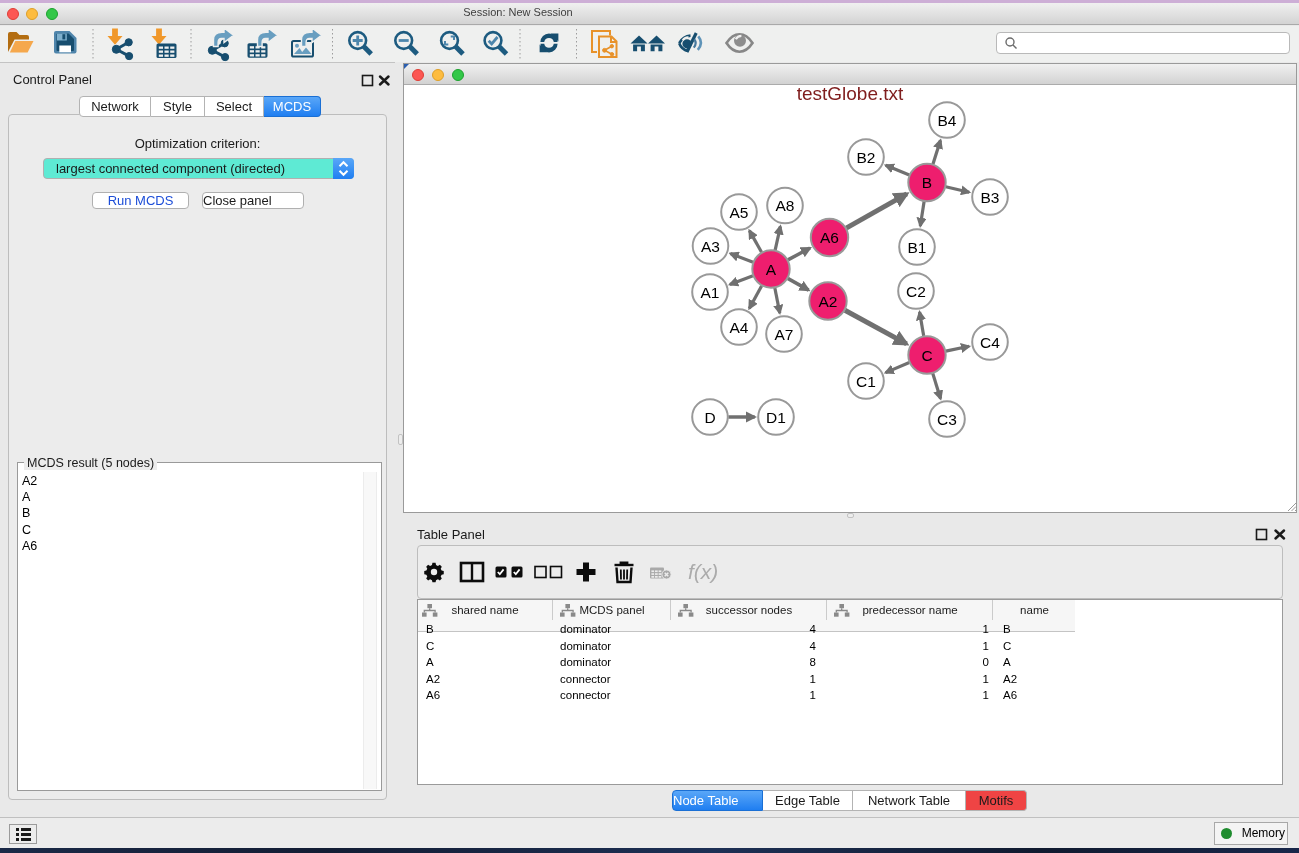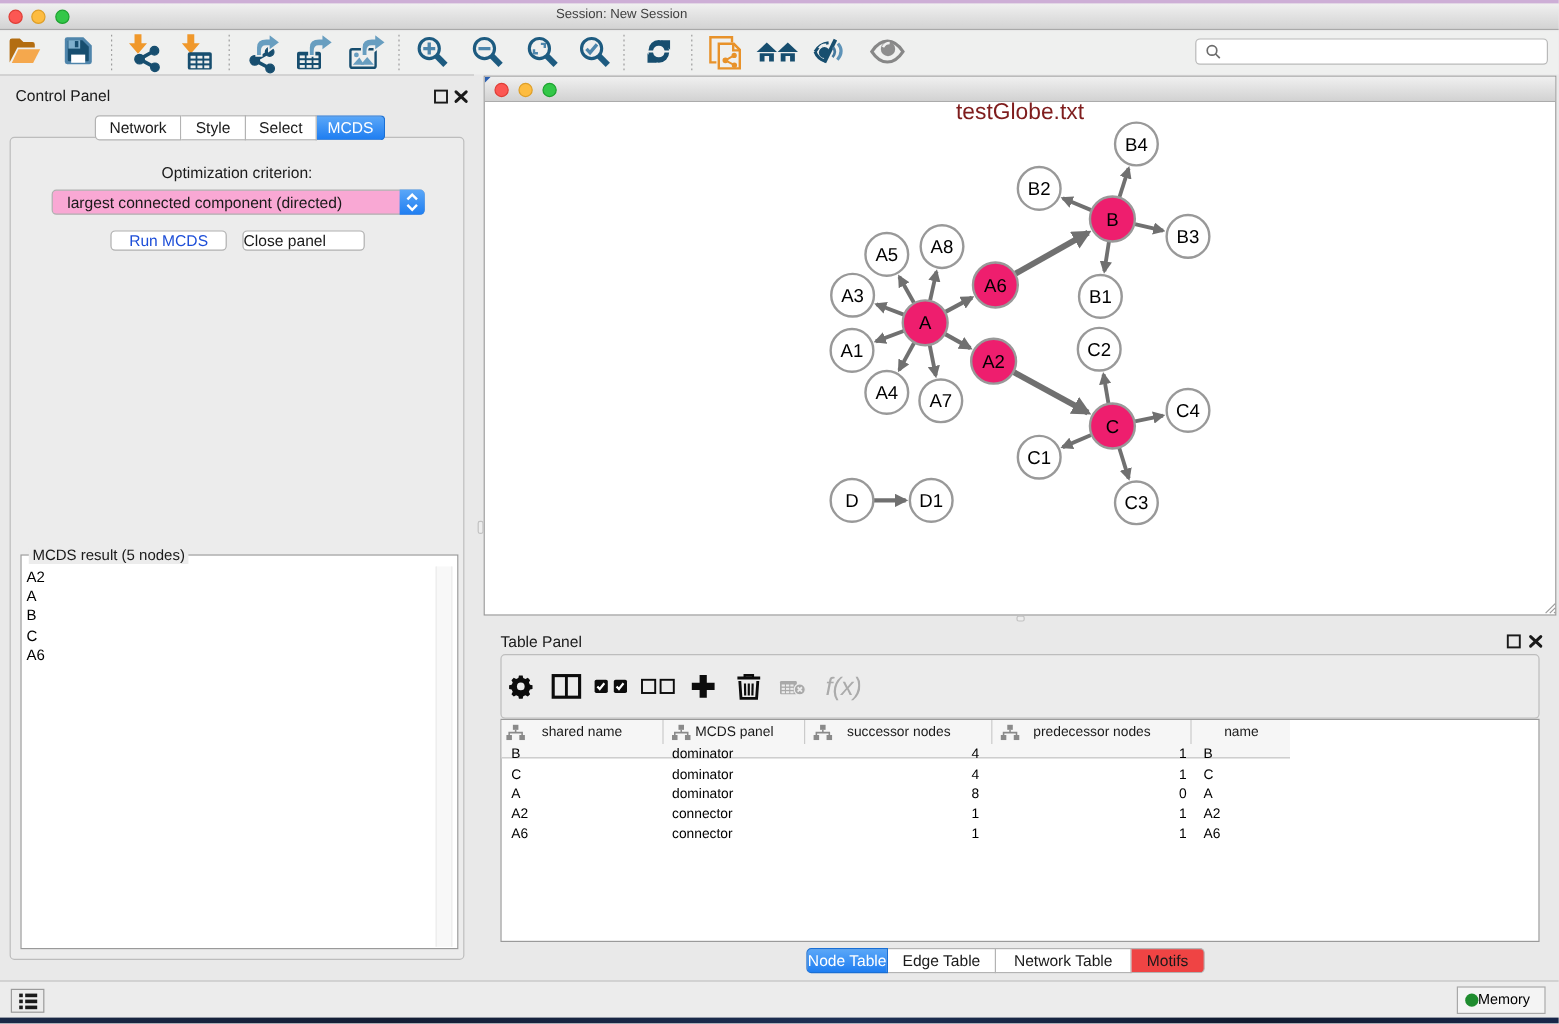--- a/index.html
+++ b/index.html
@@ -167,21 +167,21 @@
 <div class="a" style="left:8px;top:114px;width:379px;height:686px;background:#ececec;border:1px solid #bdbdbd;border-radius:4px"></div>
 
 <div class="a" style="left:79px;top:96px;height:21px;display:flex;font-size:13px">
  <div style="width:72px;background:#fff;border:1px solid #b3b3b3;border-radius:4px 0 0 4px;text-align:center;line-height:19px;color:#1a1a1a">Network</div>
  <div style="width:54px;background:#fff;border:1px solid #b3b3b3;border-left:none;text-align:center;line-height:19px;color:#1a1a1a">Style</div>
  <div style="width:59px;background:#fff;border:1px solid #b3b3b3;border-left:none;text-align:center;line-height:19px;color:#1a1a1a">Select</div>
  <div style="width:57px;background:linear-gradient(#5aa7f8,#1f7ef1);border:1px solid #1a6fd4;border-left:none;border-radius:0 4px 4px 0;text-align:center;line-height:19px;color:#fff">MCDS</div>
 </div>
 <div class="a" style="left:9px;top:136px;width:377px;text-align:center;font-size:13px;color:#1a1a1a">Optimization criterion:</div>
 
-<div class="a" style="left:43px;top:158px;width:311px;height:21px;background:#f9a8d4;border:1px solid #b0b0b0;border-radius:4px">
+<div class="a" style="left:43px;top:158px;width:311px;height:21px;background:#5eead4;border:1px solid #b0b0b0;border-radius:4px">
  <div style="position:absolute;left:12px;top:2px;font-size:13px;color:#1a1a1a">largest connected component (directed)</div>
  <div style="position:absolute;right:-1px;top:-1px;width:21px;height:21px;background:linear-gradient(#5aa7f8,#1f7ef1);border-radius:0 4px 4px 0">
   <svg width="21" height="21" viewBox="0 0 21 21">
         <path d="M6.5 8.2 L10.5 4.2 L14.5 8.2" fill="none" stroke="#fff" stroke-width="2"></path>
         <path d="M6.5 12.8 L10.5 16.8 L14.5 12.8" fill="none" stroke="#fff" stroke-width="2"></path>
       </svg>
  </div>
 </div>
 <div class="a" style="left:92px;top:192px;width:97px;height:17px;background:#fff;border:1px solid #b0b0b0;border-radius:4px;text-align:center;font-size:13px;line-height:15.5px;color:#1d4ed8">Run MCDS</div>
 <div class="a" style="left:202px;top:192px;width:102px;height:17px;background:#fff;border:1px solid #b0b0b0;border-radius:4px;text-align:left;font-size:13px;line-height:15.5px;color:#1a1a1a">Close panel</div>
@@ -349,21 +349,21 @@
     </g>
 
 <text x="271" y="34" font-family="Liberation Serif" font-style="italic" font-size="21" fill="#ababab">f(x)</text>
 </svg>
 
 <div class="a" style="left:417px;top:599px;width:866px;height:186px;background:#fff;border:1px solid #9a9a9a">
  <div style="position:absolute;left:0;top:0;width:657px;height:32px;background:#f6f6f6;border-bottom:1px solid #c4c4c4;font-size:11.5px;color:#1a1a1a">
   <div style="position:absolute;left:0;top:0;width:135px;height:20px;border-right:1px solid #cbcbcb;text-align:center;line-height:20px">shared name</div>
   <div style="position:absolute;left:136px;top:0;width:117px;height:20px;border-right:1px solid #cbcbcb;text-align:center;line-height:20px">MCDS panel</div>
   <div style="position:absolute;left:254px;top:0;width:155px;height:20px;border-right:1px solid #cbcbcb;text-align:center;line-height:20px">successor nodes</div>
-  <div style="position:absolute;left:410px;top:0;width:165px;height:20px;border-right:1px solid #cbcbcb;text-align:center;line-height:20px">predecessor nodes</div>
+  <div style="position:absolute;left:410px;top:0;width:165px;height:20px;border-right:1px solid #cbcbcb;text-align:center;line-height:20px">predecessor name</div>
   <div style="position:absolute;left:576px;top:0;width:81px;height:20px;text-align:center;line-height:20px">name</div>
   <svg style="position:absolute;left:0;top:0" width="659" height="21" viewBox="0 0 659 21">
         <defs>
           <g id="tree">
             <rect x="5.4" y="0.5" width="4.6" height="4.2"></rect>
             <rect x="0" y="9" width="4.6" height="4.2"></rect>
             <rect x="10.8" y="9" width="4.6" height="4.2"></rect>
             <path d="M7.7 4.7 V7 M2.3 9 V7 H13.1 V9" stroke="#8a8a8a" stroke-width="1.3" fill="none"></path>
           </g>
         </defs>
@@ -378,35 +378,35 @@
  <div style="position:absolute;left:0;top:21px;font-size:11.5px;color:#000">
   <div style="position:absolute;left:8px;top:0;width:120px;line-height:16.6px">B<br>C<br>A<br>A2<br>A6</div>
   <div style="position:absolute;left:142px;top:0;width:120px;line-height:16.6px">dominator<br>dominator<br>dominator<br>connector<br>connector</div>
   <div style="position:absolute;left:255px;top:0;width:143px;line-height:16.6px;text-align:right">4<br>4<br>8<br>1<br>1</div>
   <div style="position:absolute;left:412px;top:0;width:159px;line-height:16.6px;text-align:right">1<br>1<br>0<br>1<br>1</div>
   <div style="position:absolute;left:585px;top:0;width:80px;line-height:16.6px">B<br>C<br>A<br>A2<br>A6</div>
  </div>
 </div>
 
 <div class="a" style="left:672px;top:790px;height:21px;display:flex;font-size:13px">
- <div style="width:68px;background:linear-gradient(#5aa7f8,#1f7ef1);border:1px solid #1a6fd4;border-radius:4px 0 0 4px;text-align:center;line-height:19px;color:#fff">Node Table</div>
+ <div style="width:91px;background:linear-gradient(#5aa7f8,#1f7ef1);border:1px solid #1a6fd4;border-radius:4px 0 0 4px;line-height:19px;color:#fff">Node Table</div>
  <div style="width:90px;background:#fff;border:1px solid #b3b3b3;border-left:none;text-align:center;line-height:19px;color:#1a1a1a">Edge Table</div>
  <div style="width:113px;background:#fff;border:1px solid #b3b3b3;border-left:none;text-align:center;line-height:19px;color:#1a1a1a">Network Table</div>
  <div style="width:61px;background:#ef4444;border:1px solid #b3b3b3;border-left:none;border-radius:0 4px 4px 0;text-align:center;line-height:19px;color:#1a1a1a">Motifs</div>
 </div>
 
 <div class="a" style="left:0;top:817px;width:1299px;height:31px;background:#ececec;border-top:1px solid #c0c0c0"></div>
 <div class="a" style="left:9px;top:824px;width:28px;height:20px;background:#ececec;border:1px solid #9b9b9b">
  <svg width="26" height="18" viewBox="0 0 26 18">
       <g fill="#1a1a1a">
         <rect x="6" y="3" width="3" height="3"></rect>
         <rect x="11" y="3" width="10" height="3"></rect>
         <rect x="6" y="8" width="3" height="3"></rect>
         <rect x="11" y="8" width="10" height="3"></rect>
         <rect x="6" y="13" width="3" height="3"></rect>
         <rect x="11" y="13" width="10" height="3"></rect>
       </g>
     </svg>
 </div>
-<div class="a" style="left:1214px;top:822px;width:74px;height:23px;background:#f4f4f4;border:1px solid #a8a8a8;font-size:12px;color:#000;line-height:21px;text-align:right;padding-right:12px">Memory</div>
+<div class="a" style="left:1214px;top:822px;width:74px;height:23px;background:#f4f4f4;border:1px solid #a8a8a8;font-size:12px;color:#000;line-height:21px;text-align:right;padding-right:2px">Memory</div>
 <div class="a" style="left:1221px;top:828px;width:11px;height:11px;border-radius:50%;background:#1f8c2f"></div>
 
 <div class="a" style="left:0;top:848px;width:1299px;height:5px;background:linear-gradient(90deg,#1a2947 0%,#131d34 25%,#1d3055 55%,#101a2f 80%,#18274a 100%)"></div>
 
 </body></html>

